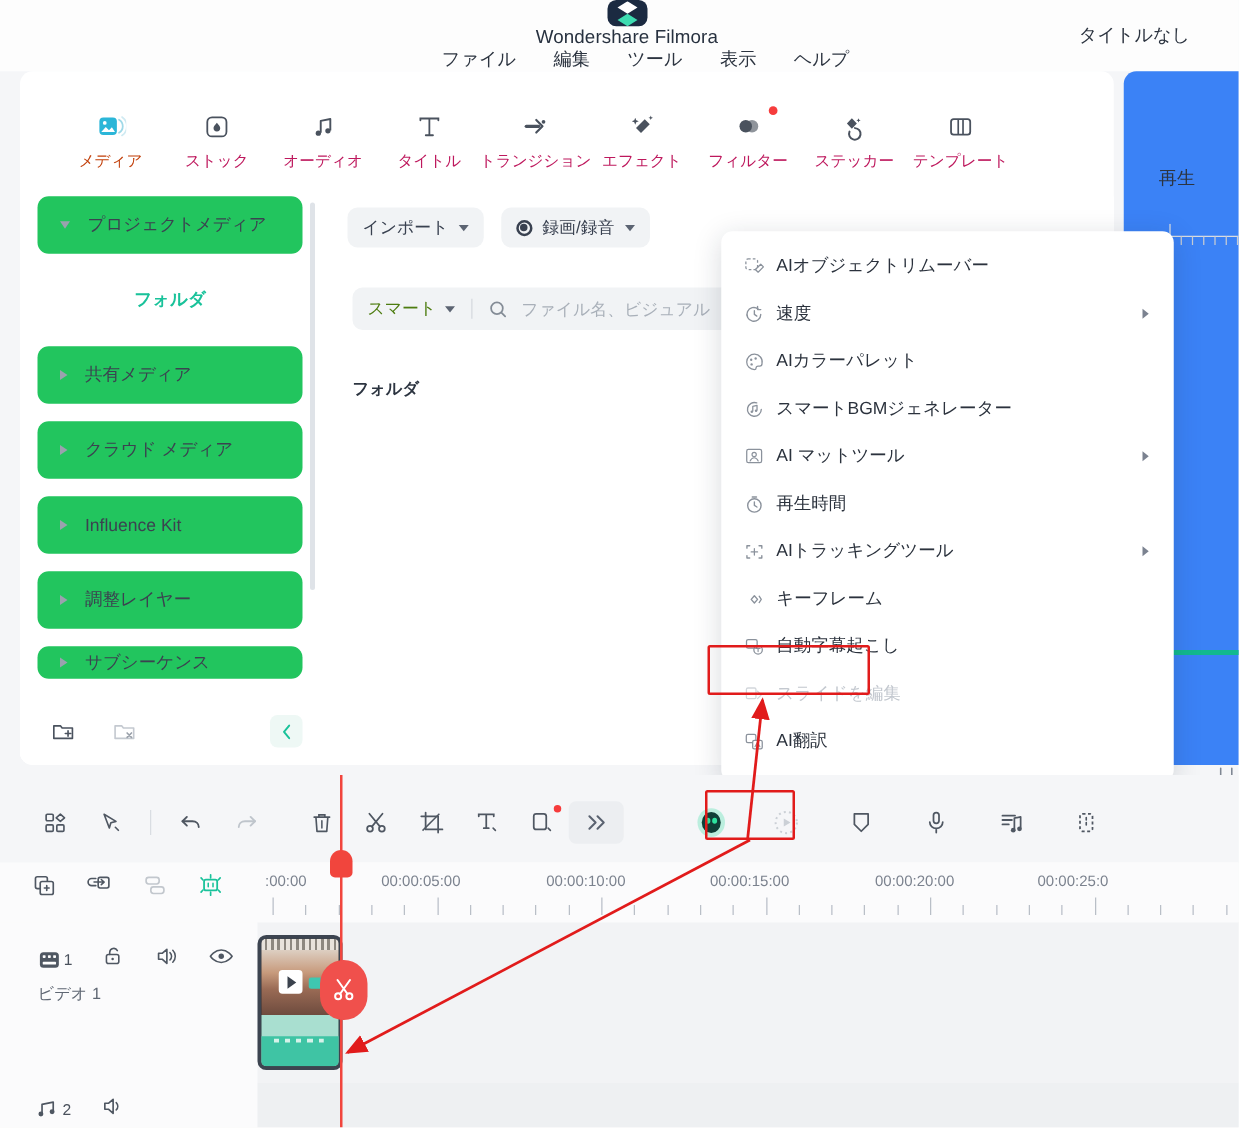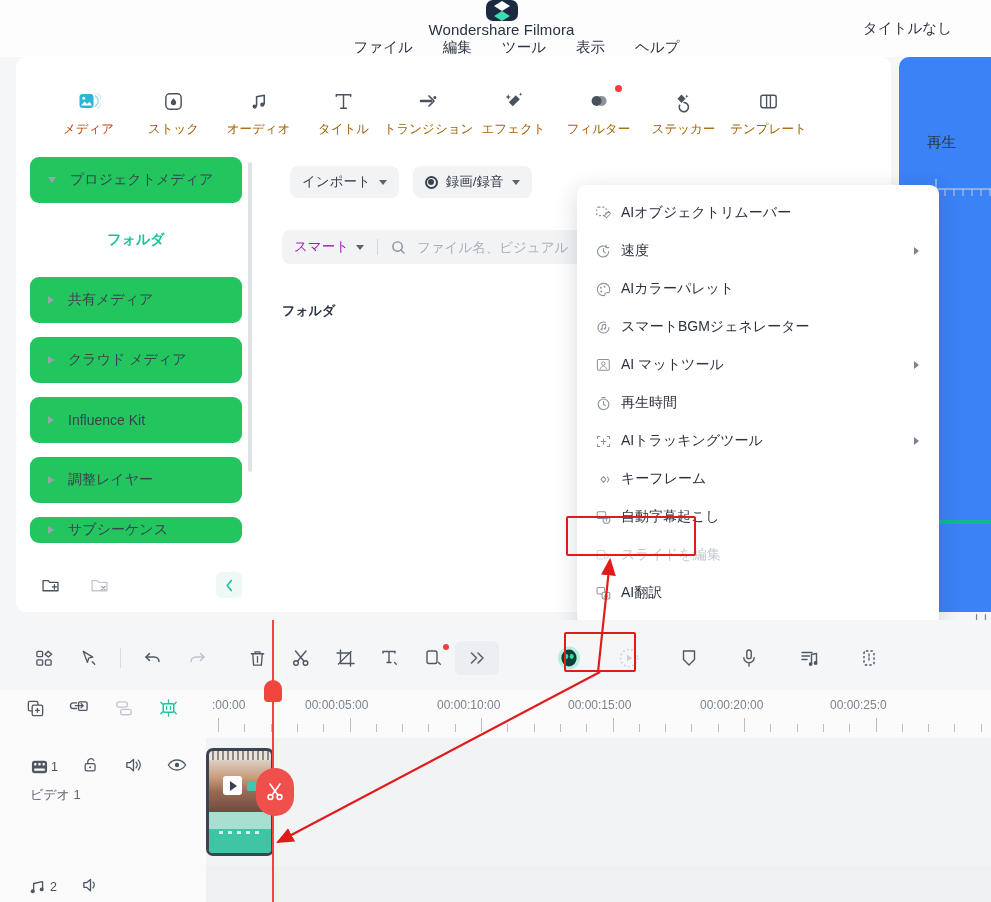--- a/index.html
+++ b/index.html
@@ -48,21 +48,21 @@
   
   .tooltabs {
     position: absolute; left: 30px; top: 27px;
     display: flex; gap: 0px;
   }
   .ttab {
     width: 85px; display: flex; flex-direction: column; align-items: center;
     cursor: pointer; position: relative;
   }
   .ttab .tic { height: 34px; display:flex; align-items:center; justify-content:center; }
-  .ttab .tlb { font-size: 12.5px; color: #a16207; margin-top: 3px; white-space: nowrap; }
+  .ttab .tlb { font-size: 12.5px; color: #be185d; margin-top: 3px; white-space: nowrap; }
   .ttab.active .tlb { color: #c2410c; text-align: right; }
   .reddot {
     position: absolute; width: 7px; height: 7px; border-radius: 50%;
     background: #f63c3c; right: 19px; top: 1px;
   }
 
   
   .sidebar {
     position: absolute; left: 16px; top: 157px; width: 240px; height: 455px;
     background: #ffffff; border-radius: 0 0 0 10px;
@@ -102,42 +102,42 @@
     position: absolute; right: 14px; top: 14px; width: 26px; height: 26px;
     border-radius: 6px; background: #eef8f5;
     display: flex; align-items: center; justify-content: center; cursor: pointer;
   }
 
   
   .media-panel {
     position: absolute; left: 262px; top: 157px; width: 629px; height: 455px;
     background: #ffffff;
   }
-  .mp-toolbar { position: absolute; left: 28px; top: 9px; display: flex; gap: 14px; }
+  .mp-toolbar { position: absolute; left: 16px; top: 9px; display: flex; gap: 14px; }
   .pill {
     height: 32px; border-radius: 8px; background: #f1f3f5;
     display: flex; align-items: center; padding: 0 12px; gap: 8px;
     font-size: 13.5px; color: #394150; cursor: pointer;
   }
   .chev {
     width: 0; height: 0; border-left: 4.5px solid transparent;
     border-right: 4.5px solid transparent; border-top: 5.5px solid #5c6472;
   }
   .rec-dot {
     width: 13px; height: 13px; border-radius: 50%;
     border: 2px solid #394150; display:flex; align-items:center; justify-content:center;
   }
   .rec-dot i { width: 6px; height: 6px; border-radius: 50%; background: #394150; display:block; }
 
   .searchbar {
     position: absolute; left: 20px; top: 73px; width: 545px; height: 34px;
     background: #f1f3f5; border-radius: 8px; display: flex; align-items: center;
     padding: 0 12px;
   }
-  .searchbar .sel { font-size: 13.5px; color: #a21caf; display:flex; align-items:center; gap:7px; cursor:pointer;}
+  .searchbar .sel { font-size: 13.5px; color: #4d7c0f; display:flex; align-items:center; gap:7px; cursor:pointer;}
   .vsep { width: 1px; height: 16px; background: #d5d9de; margin: 0 13px; }
   .search-input {
     border: none; background: transparent; outline: none; flex: 1;
     font-size: 13.5px; color: #394150; font-family: inherit;
   }
   .search-input::placeholder { color: #a9b0b9; }
 
   .sec-title { position: absolute; left: 20px; top: 145px; font-size: 13px; color: #2c3440; font-weight: 700; }
 
   .grid { position: absolute; left: 20px; top: 175px; display: flex; gap: 18px; }

